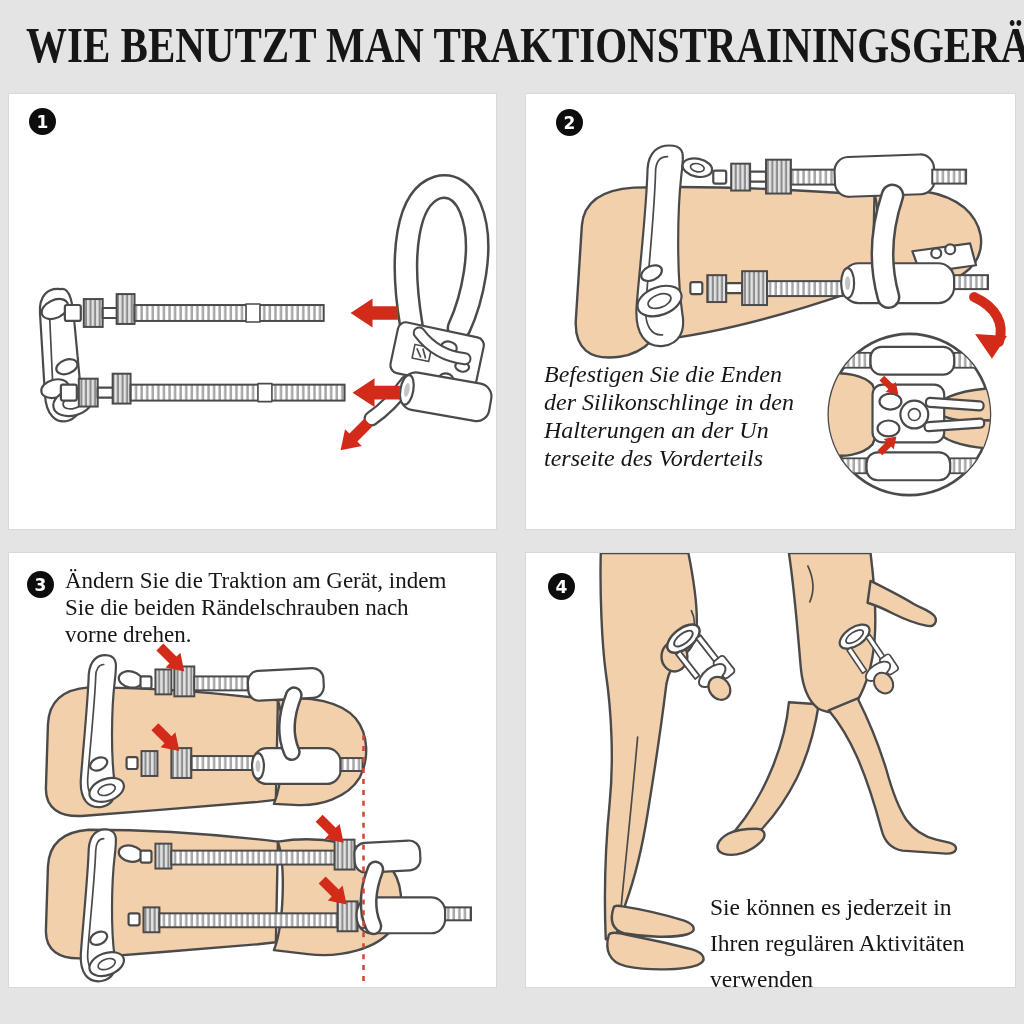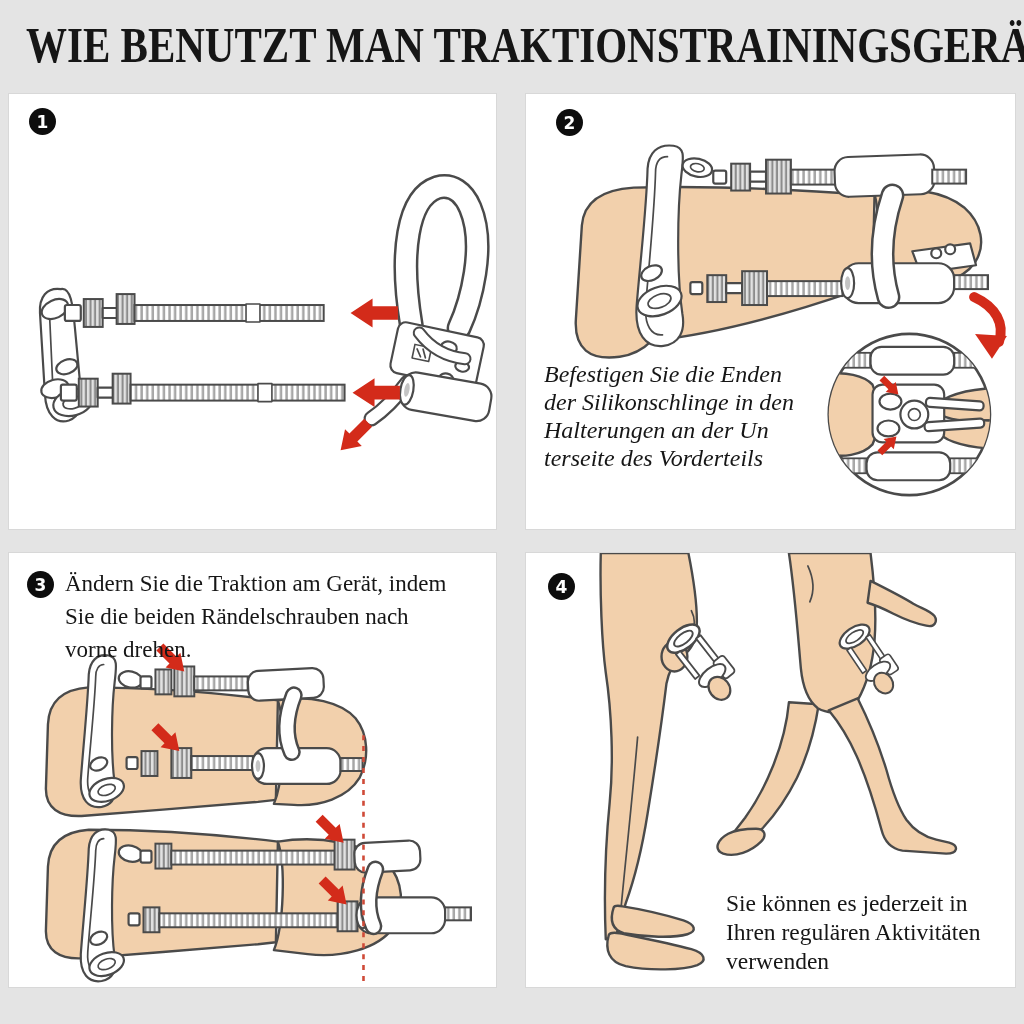--- a/index.html
+++ b/index.html
@@ -13,22 +13,22 @@
          font-family:"Liberation Serif",serif;font-weight:bold;font-size:50px;
          letter-spacing:0px;transform:scaleX(0.82);transform-origin:left top;}
   .panel{position:absolute;background:var(--panel);border:1px solid #d8d8d8;box-sizing:border-box;}
   .panel svg{position:absolute;left:0;top:0;width:100%;height:100%;}
   .badge{position:absolute;width:27px;height:27px;border-radius:50%;background:#0d0d0d;
          color:#fff;font-family:"DejaVu Sans",sans-serif;font-weight:bold;font-size:17px;
          display:flex;align-items:center;justify-content:center;z-index:3;}
   .caption{position:absolute;color:var(--text);white-space:pre-line;z-index:2;
            font-family:"Liberation Serif",serif;}
   #p2 .caption{left:18px;top:266px;width:292px;font-size:24px;line-height:28px;font-style:italic;}
-  #p3 .caption{left:56px;top:14px;width:430px;font-size:23px;line-height:33px;}
-  #p4 .caption{left:200px;top:336px;width:290px;font-size:23.5px;line-height:29px;}
+  #p3 .caption{left:56px;top:14px;width:430px;font-size:23px;line-height:27px;}
+  #p4 .caption{left:184px;top:336px;width:290px;font-size:23.5px;line-height:36px;}
   
   .sk{fill:var(--skin);stroke:var(--outline);stroke-width:2.4;stroke-linejoin:round;}
   .wh{fill:#fff;stroke:var(--outline);stroke-width:2.2;stroke-linejoin:round;}
   .lt{fill:none;stroke:var(--outline);stroke-width:1.7;stroke-linecap:round;}
   .red{fill:var(--arrow-red);}
   .bo{fill:none;stroke:var(--outline);stroke-linecap:round;}
   .bw{fill:none;stroke:#fff;stroke-linecap:round;}
 </style>
 </head>
 <body>

